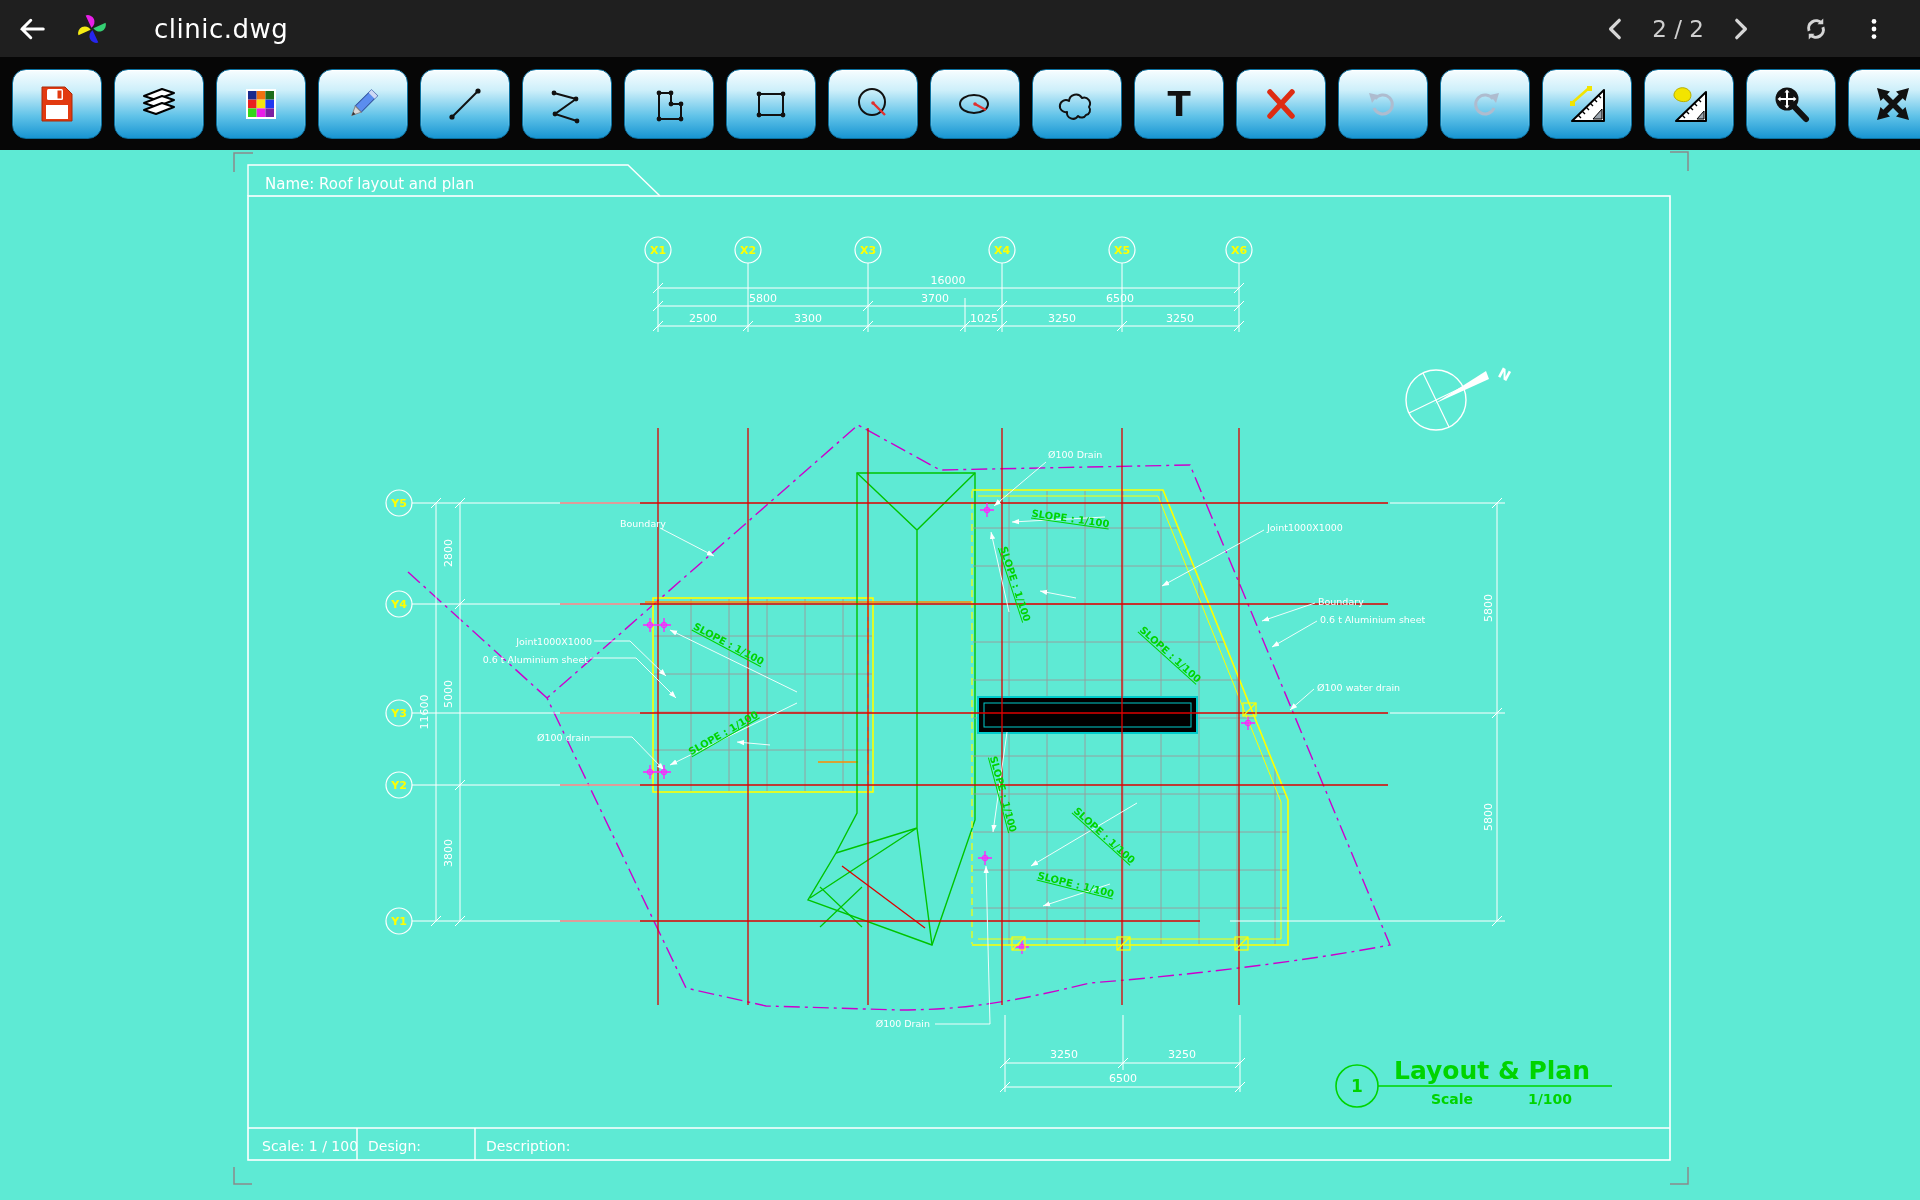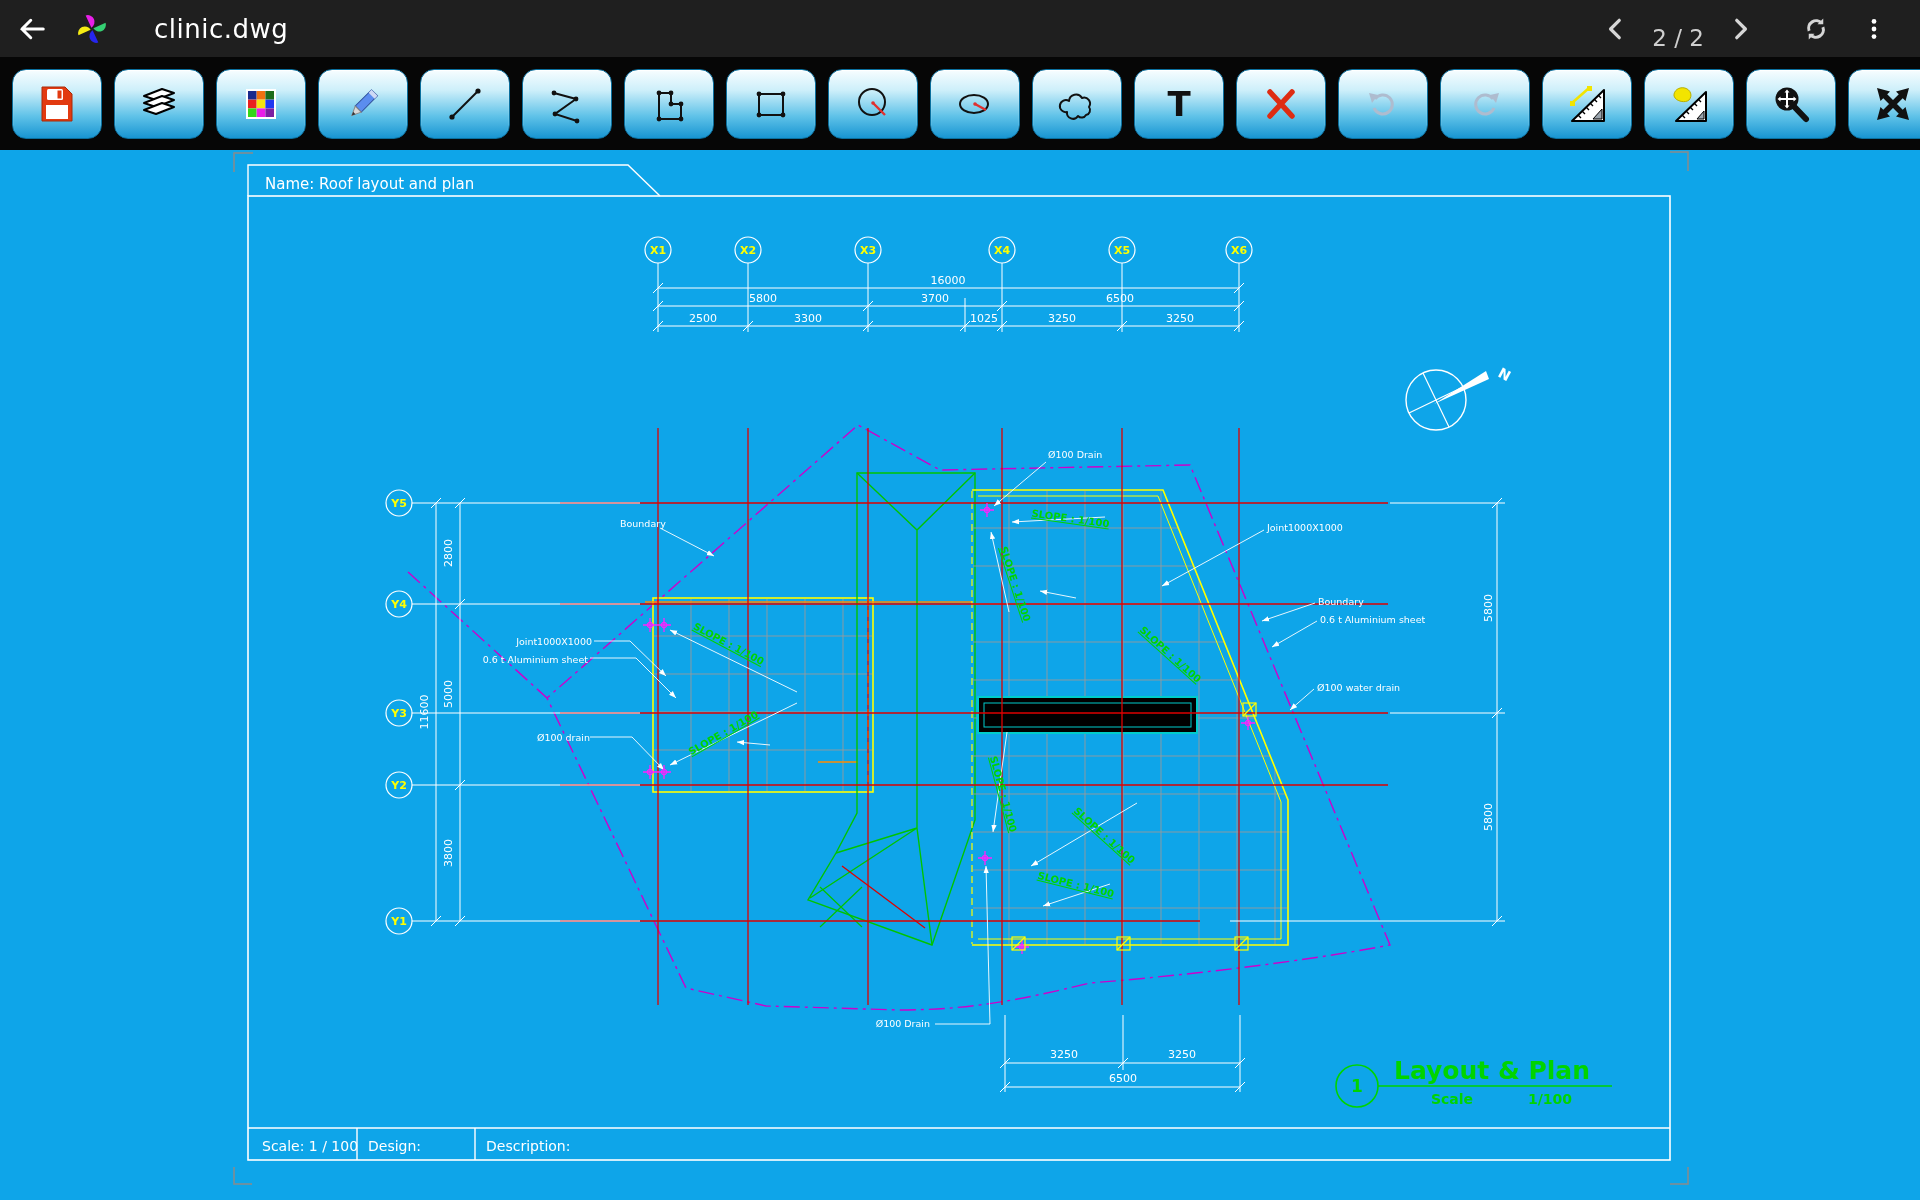--- a/index.html
+++ b/index.html
@@ -3,32 +3,32 @@
 <meta charset="utf-8">
 <style>
   html,body{margin:0;padding:0;background:#000;width:1920px;height:1200px;overflow:hidden;
     font-family:"DejaVu Sans","Liberation Sans",sans-serif;}
   
   .appbar{height:57px;background:#1f1f1f;display:flex;align-items:center;padding:0 10px;box-sizing:border-box;}
   .appbar .back{width:44px;height:44px;display:flex;align-items:center;justify-content:center;cursor:pointer;}
   .appbar .logo{width:40px;height:40px;margin:0 14px 0 18px;display:flex;align-items:center;justify-content:center;}
   .appbar .title{color:#fff;font-size:26px;letter-spacing:.5px;margin-left:28px;}
   .appbar .spacer{flex:1;}
-  .appbar .nav{display:flex;align-items:flex-end;gap:14px;margin-right:14px;}
+  .appbar .nav{display:flex;align-items:center;gap:14px;margin-right:14px;}
   .appbar .pg{color:#cfcfcf;font-size:23px;}
   .iconbtn{width:44px;height:44px;display:flex;align-items:center;justify-content:center;cursor:pointer;}
   
   .toolbar{height:93px;background:#060606;display:flex;align-items:center;gap:12px;padding:0 0 0 12px;box-sizing:border-box;}
   .tool{width:88px;height:68px;border-radius:14px;flex:0 0 auto;cursor:pointer;
     background:linear-gradient(180deg,#f7fdff 0%,#cdeffa 30%,#5fc2e8 68%,#1895d2 100%);
     border:1px solid #0a6f9e;box-shadow:inset 0 1px 1px rgba(255,255,255,.9);
     display:flex;align-items:center;justify-content:center;}
   .tool svg{display:block;}
   
-  .canvas{position:relative;width:1920px;height:1050px;background:#0ea5e9;}
+  .canvas{position:relative;width:1920px;height:1050px;background:#5eead4;}
   text{font-family:"DejaVu Sans","Liberation Sans",sans-serif;}
   .dim{fill:#fff;font-size:11px;text-anchor:middle;}
   .lbl{fill:#fff;font-size:9.5px;}
   .lble{fill:#fff;font-size:9.5px;text-anchor:end;}
   .slope{fill:#00d400;font-size:10px;font-weight:bold;text-anchor:middle;text-decoration:underline;}
   .gridtxt{fill:#ffff00;font-size:11px;font-weight:bold;text-anchor:middle;}
   .sheettxt{fill:#fff;font-size:15px;}
 </style>
 </head>
 <body>

